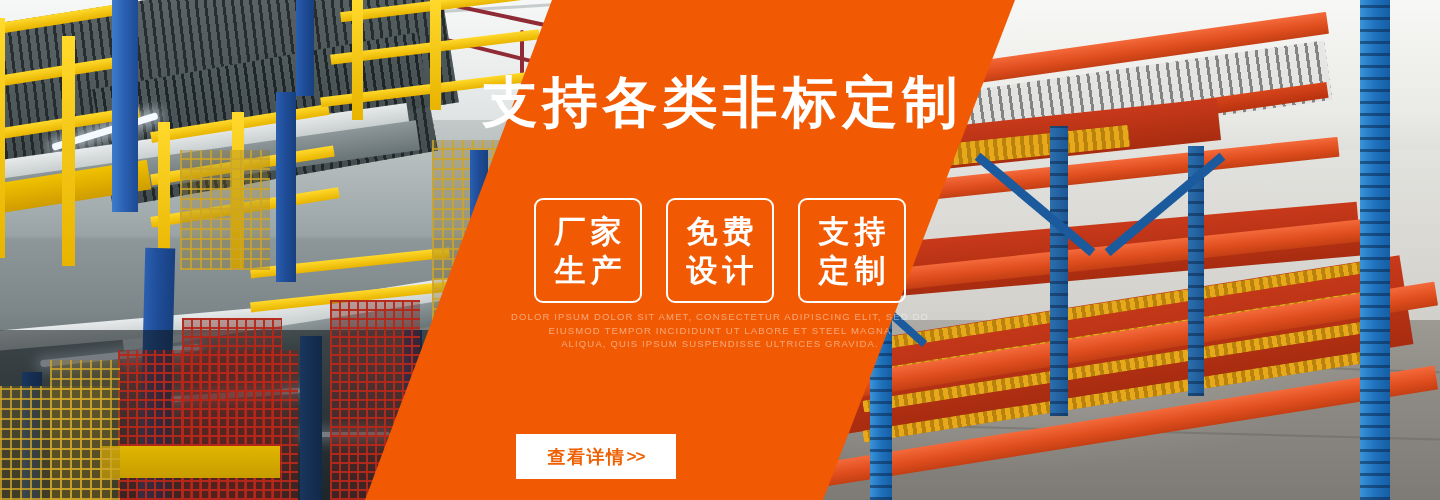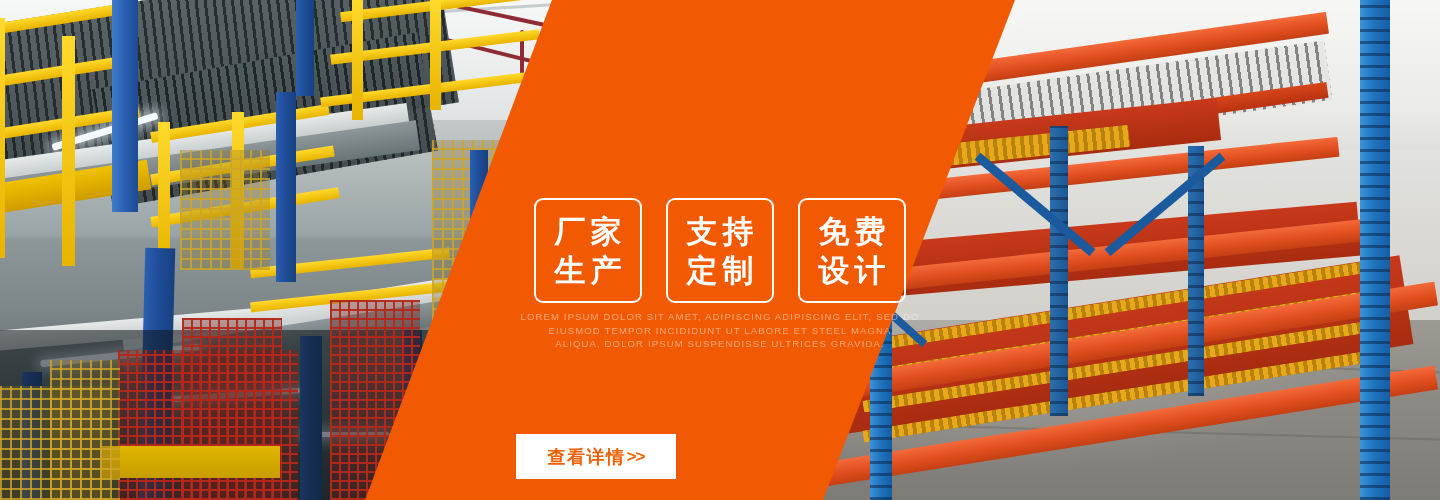--- a/index.html
+++ b/index.html
@@ -327,41 +327,42 @@
     <div class="pr-upright-d" style="left:0px;top:118px;width:16px;height:250px;"></div>
     <div class="pr-brace" style="left:160px;top:200px;width:150px;height:9px;transform:rotate(40deg);"></div>
     <div class="pr-brace" style="left:290px;top:200px;width:150px;height:9px;transform:rotate(-40deg);"></div>
     <div class="pr-brace" style="left:20px;top:300px;width:120px;height:8px;transform:rotate(42deg);"></div>
   </div>
 
   <div class="orange-panel"></div>
 
   <div class="content">
 
+    <div class="headline">支持各类非标定制</div>
 
 
     <div class="badges">
       <div class="badge">
         <span class="badge-line">厂家</span>
         <span class="badge-line">生产</span>
       </div>
       <div class="badge">
+        <span class="badge-line">免费</span>
+        <span class="badge-line">设计</span>
+      </div>
+      <div class="badge">
         <span class="badge-line">支持</span>
         <span class="badge-line">定制</span>
       </div>
-      <div class="badge">
-        <span class="badge-line">免费</span>
-        <span class="badge-line">设计</span>
-      </div>
     </div>
 
     <div class="lorem">
-      <div>LOREM IPSUM DOLOR SIT AMET, ADIPISCING ADIPISCING ELIT, SED DO</div>
+      <div>DOLOR IPSUM DOLOR SIT AMET, CONSECTETUR ADIPISCING ELIT, SED DO</div>
       <div>EIUSMOD TEMPOR INCIDIDUNT UT LABORE ET STEEL MAGNA</div>
-      <div>ALIQUA, DOLOR IPSUM SUSPENDISSE ULTRICES GRAVIDA.</div>
+      <div>ALIQUA, QUIS IPSUM SUSPENDISSE ULTRICES GRAVIDA.</div>
     </div>
 
     <div class="cta-wrap">
       <a class="cta" href="#">
         <span class="cta-text">查看详情</span>
           <span class="cta-arrows">&gt;&gt;</span>
       </a>
     </div>
 
   </div>

